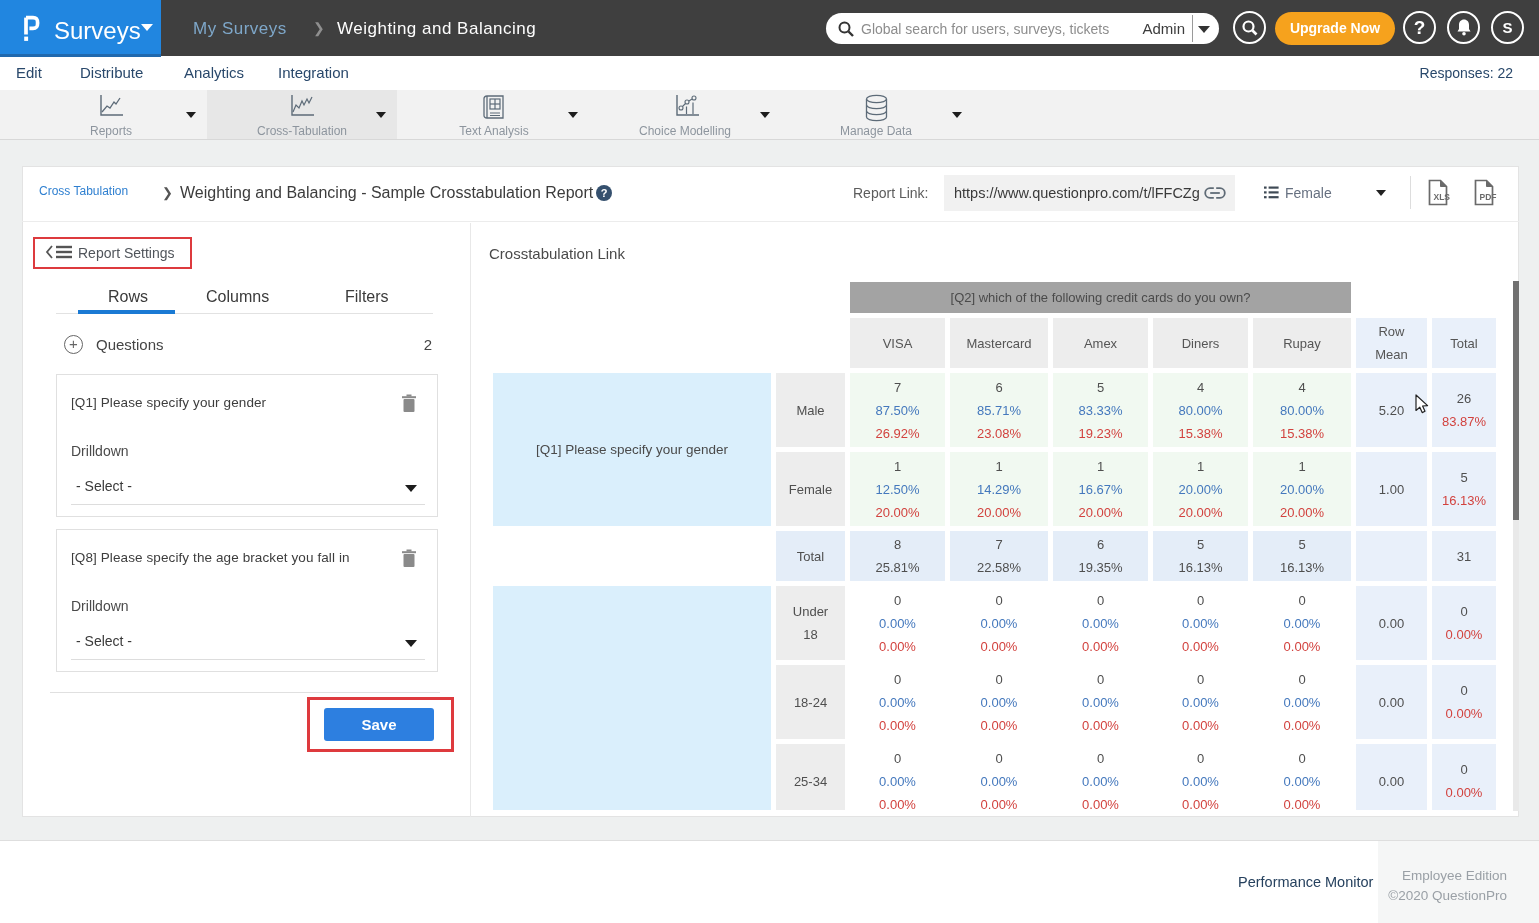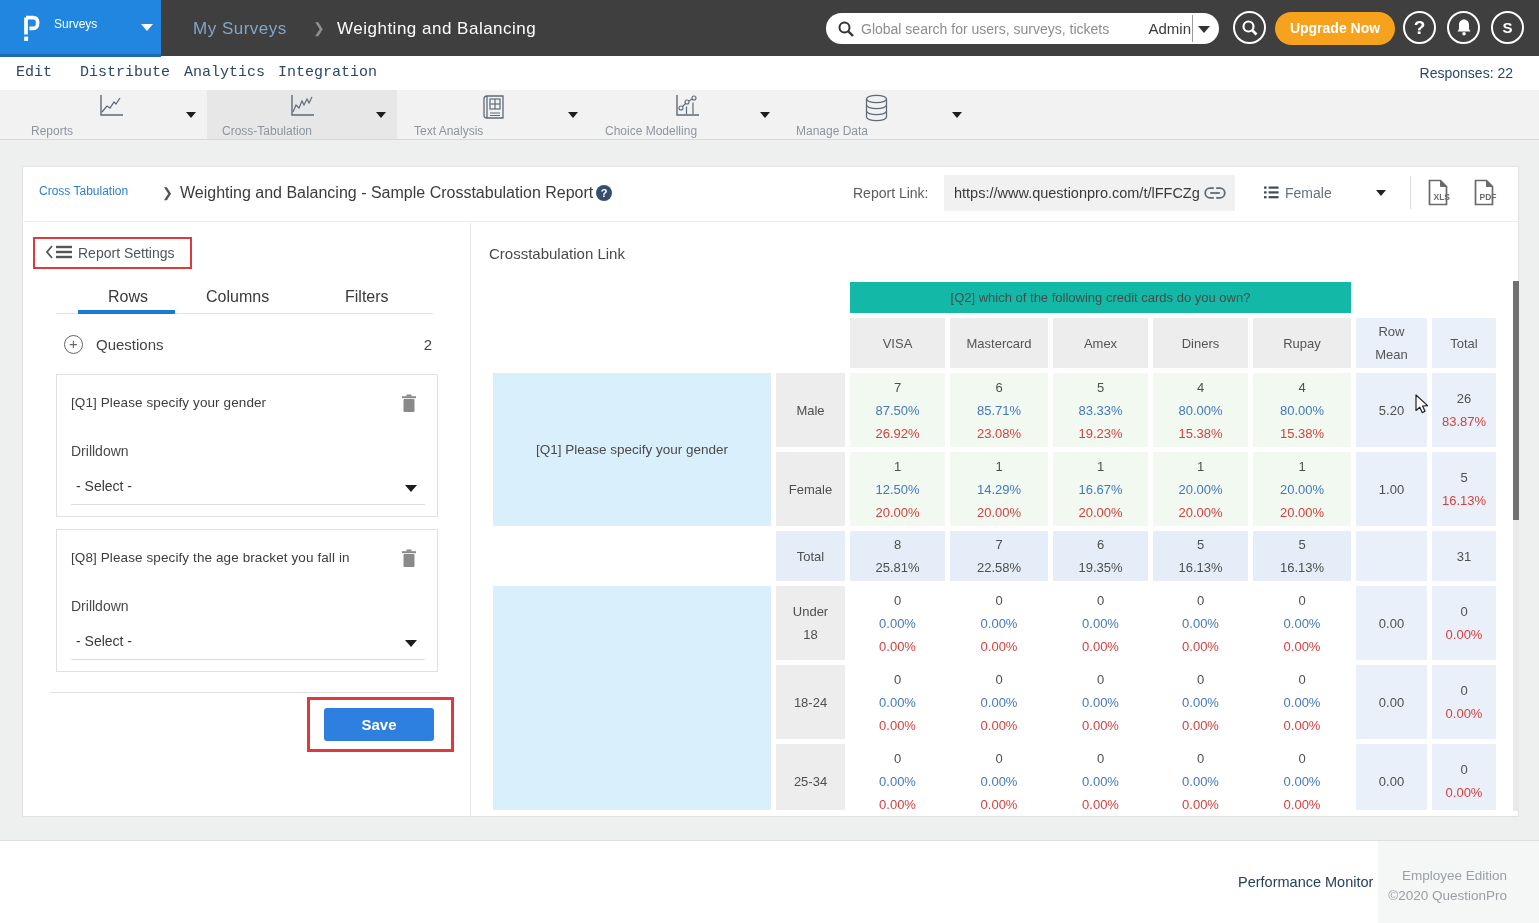--- a/index.html
+++ b/index.html
@@ -3,47 +3,47 @@
 <meta charset="utf-8">
 <style>
 * { margin:0; padding:0; box-sizing:border-box; }
 html,body { width:1539px; height:923px; overflow:hidden; }
 body { font-family:"Liberation Sans", sans-serif; background:#eef0f0; position:relative; }
 .abs { position:absolute; }
 
 
 #topbar { left:0; top:0; width:1539px; height:56px; background:#3f3f3f; }
 #logo { left:0; top:0; width:161px; height:57px; background:#2186e0; border-bottom:3px solid #2069ae; z-index:3; }
-#surveys { left:54px; top:17px; color:#fff; font-size:12px; z-index:4; }
+#surveys { left:54px; top:17px; color:#fff; font-size:24px; z-index:4; }
 .caret { width:0; height:0; border-left:6px solid transparent; border-right:6px solid transparent; border-top:7px solid #fff; z-index:4; }
 #surveys-caret { left:141px; top:24px; }
 #bc-mysurveys { left:193px; top:19px; color:#7ea7c9; font-size:17px; letter-spacing:0.5px; }
 #bc-sep { left:313px; top:20px; color:#8f8f8f; font-size:14px; }
 #bc-title { left:337px; top:19px; color:#fdfdfd; font-size:17px; letter-spacing:0.5px; }
 #searchpill { left:826px; top:13px; width:393px; height:31px; background:#fff; border-radius:16px; }
 #searchpill .ph { position:absolute; left:35px; top:8px; font-size:14px; color:#8d8d8d; width:250px; overflow:hidden; white-space:nowrap; }
-#searchpill .admin { position:absolute; right:28px; top:7px; font-size:15px; color:#3c3c3c; }
+#searchpill .admin { position:absolute; right:34px; top:7px; font-size:15px; color:#3c3c3c; }
 #searchpill .vline { position:absolute; right:26px; top:2px; width:1px; height:27px; background:#9a9a9a; }
 #searchpill .dd { position:absolute; right:9px; top:13px; border-left:6px solid transparent; border-right:6px solid transparent; border-top:7px solid #333; width:0; height:0; }
 .circbtn { width:33px; height:33px; border:2px solid #fff; border-radius:50%; top:11px; color:#fff; text-align:center; }
 #circ-search { left:1233px; }
 #upgrade { left:1275px; top:12px; width:120px; height:33px; background:#f6a21d; border-radius:17px; color:#fff; font-size:14px; font-weight:bold; text-align:center; line-height:33px; }
 #circ-q { left:1403px; font-size:19px; font-weight:bold; line-height:29px; }
 #circ-bell { left:1447px; }
 #circ-s { left:1491px; font-size:15px; font-weight:bold; line-height:30px; }
 
 
 #nav { left:0; top:56px; width:1539px; height:34px; background:#fff; }
-#nav .item { position:absolute; top:8px; font-size:15px; color:#29486b;font-family:Liberation Mono, monospace; }
+#nav .item { position:absolute; top:8px; font-size:15px; color:#29486b; }
 #responses { right:26px; top:9px; font-size:14px; color:#29486b; position:absolute; }
 
 
 #toolbar { left:0; top:90px; width:1539px; height:50px; background:#f2f2f2; border-bottom:1px solid #d8d8d8; }
 #tb-sel { left:207px; top:0; width:190px; height:49px; background:#e7e7e7; }
-.tb-label { position:absolute; top:124px; font-size:12px; color:#8d959e; width:160px; text-align:left; }
+.tb-label { position:absolute; top:124px; font-size:12px; color:#8d959e; width:160px; text-align:center; }
 .tb-caret { position:absolute; top:112px; border-left:5.5px solid transparent; border-right:5.5px solid transparent; border-top:6.5px solid #1d1d1d; width:0; height:0; }
 .tb-icon { position:absolute; top:94px; }
 
 
 #panel { left:22px; top:166px; width:1497px; height:651px; background:#fff; border:1px solid #e3e3e3; }
 #crumbrow { left:22px; top:166px; width:1497px; height:56px; border-bottom:1px solid #ececec; }
 #ct-link { left:39px; top:184px; font-size:12px; color:#2e7fd0; position:absolute; }
 #ct-sep { left:162px; top:185px; font-size:13px; color:#555; position:absolute; }
 #ct-title { left:180px; top:184px; font-size:16px; color:#3c3c3c; position:absolute; }
 #ct-help { left:596px; top:185px; width:16px; height:16px; background:#35506e; color:#fff; border-radius:50%; font-size:11px; font-weight:bold; text-align:center; line-height:16px; position:absolute; }
@@ -76,21 +76,21 @@
 #card2 { top:529px; }
 #save-divider { left:50px; top:692px; width:390px; height:1px; background:#e0e0e0; }
 #save-redbox { left:307px; top:697px; width:147px; height:55px; border:3px solid #de3a3e; }
 #save-btn { left:324px; top:708px; width:110px; height:33px; background:#2d7fe0; border-radius:3px; color:#fff; font-size:15px; font-weight:bold; text-align:center; line-height:33px; }
 
 
 #tbl-title { left:489px; top:245px; font-size:15px; color:#4a4a4a; }
 #tblwrap { position:absolute; left:488px; top:277px; width:1030px; height:533px; overflow:hidden; }
 table#xt { border-collapse:separate; border-spacing:5px; font-size:13px; color:#4f4f4f; table-layout:fixed; }
 #xt td { text-align:center; vertical-align:middle; line-height:23px; padding:0; }
-#xt .q2hdr { background:#14b8a6; color:#4a4a4a; }
+#xt .q2hdr { background:#a3a3a3; color:#4a4a4a; }
 #xt .colhdr { background:#ededed; color:#555; }
 #xt .bluehdr { background:#e9f0fa; color:#555; }
 #xt .qlabel { background:#daeffc; color:#4a4a4a; font-size:13.5px; }
 #xt .rowlab { background:#ededed; }
 #xt .green { background:#f1f9f1; }
 #xt .white { background:#fff; }
 #xt .totrow { background:#e4edf8; }
 #xt .rowmean { background:#e9f0fa; }
 #xt .totcol { background:#e9f0fa; }
 .pb { color:#4478bd; }

